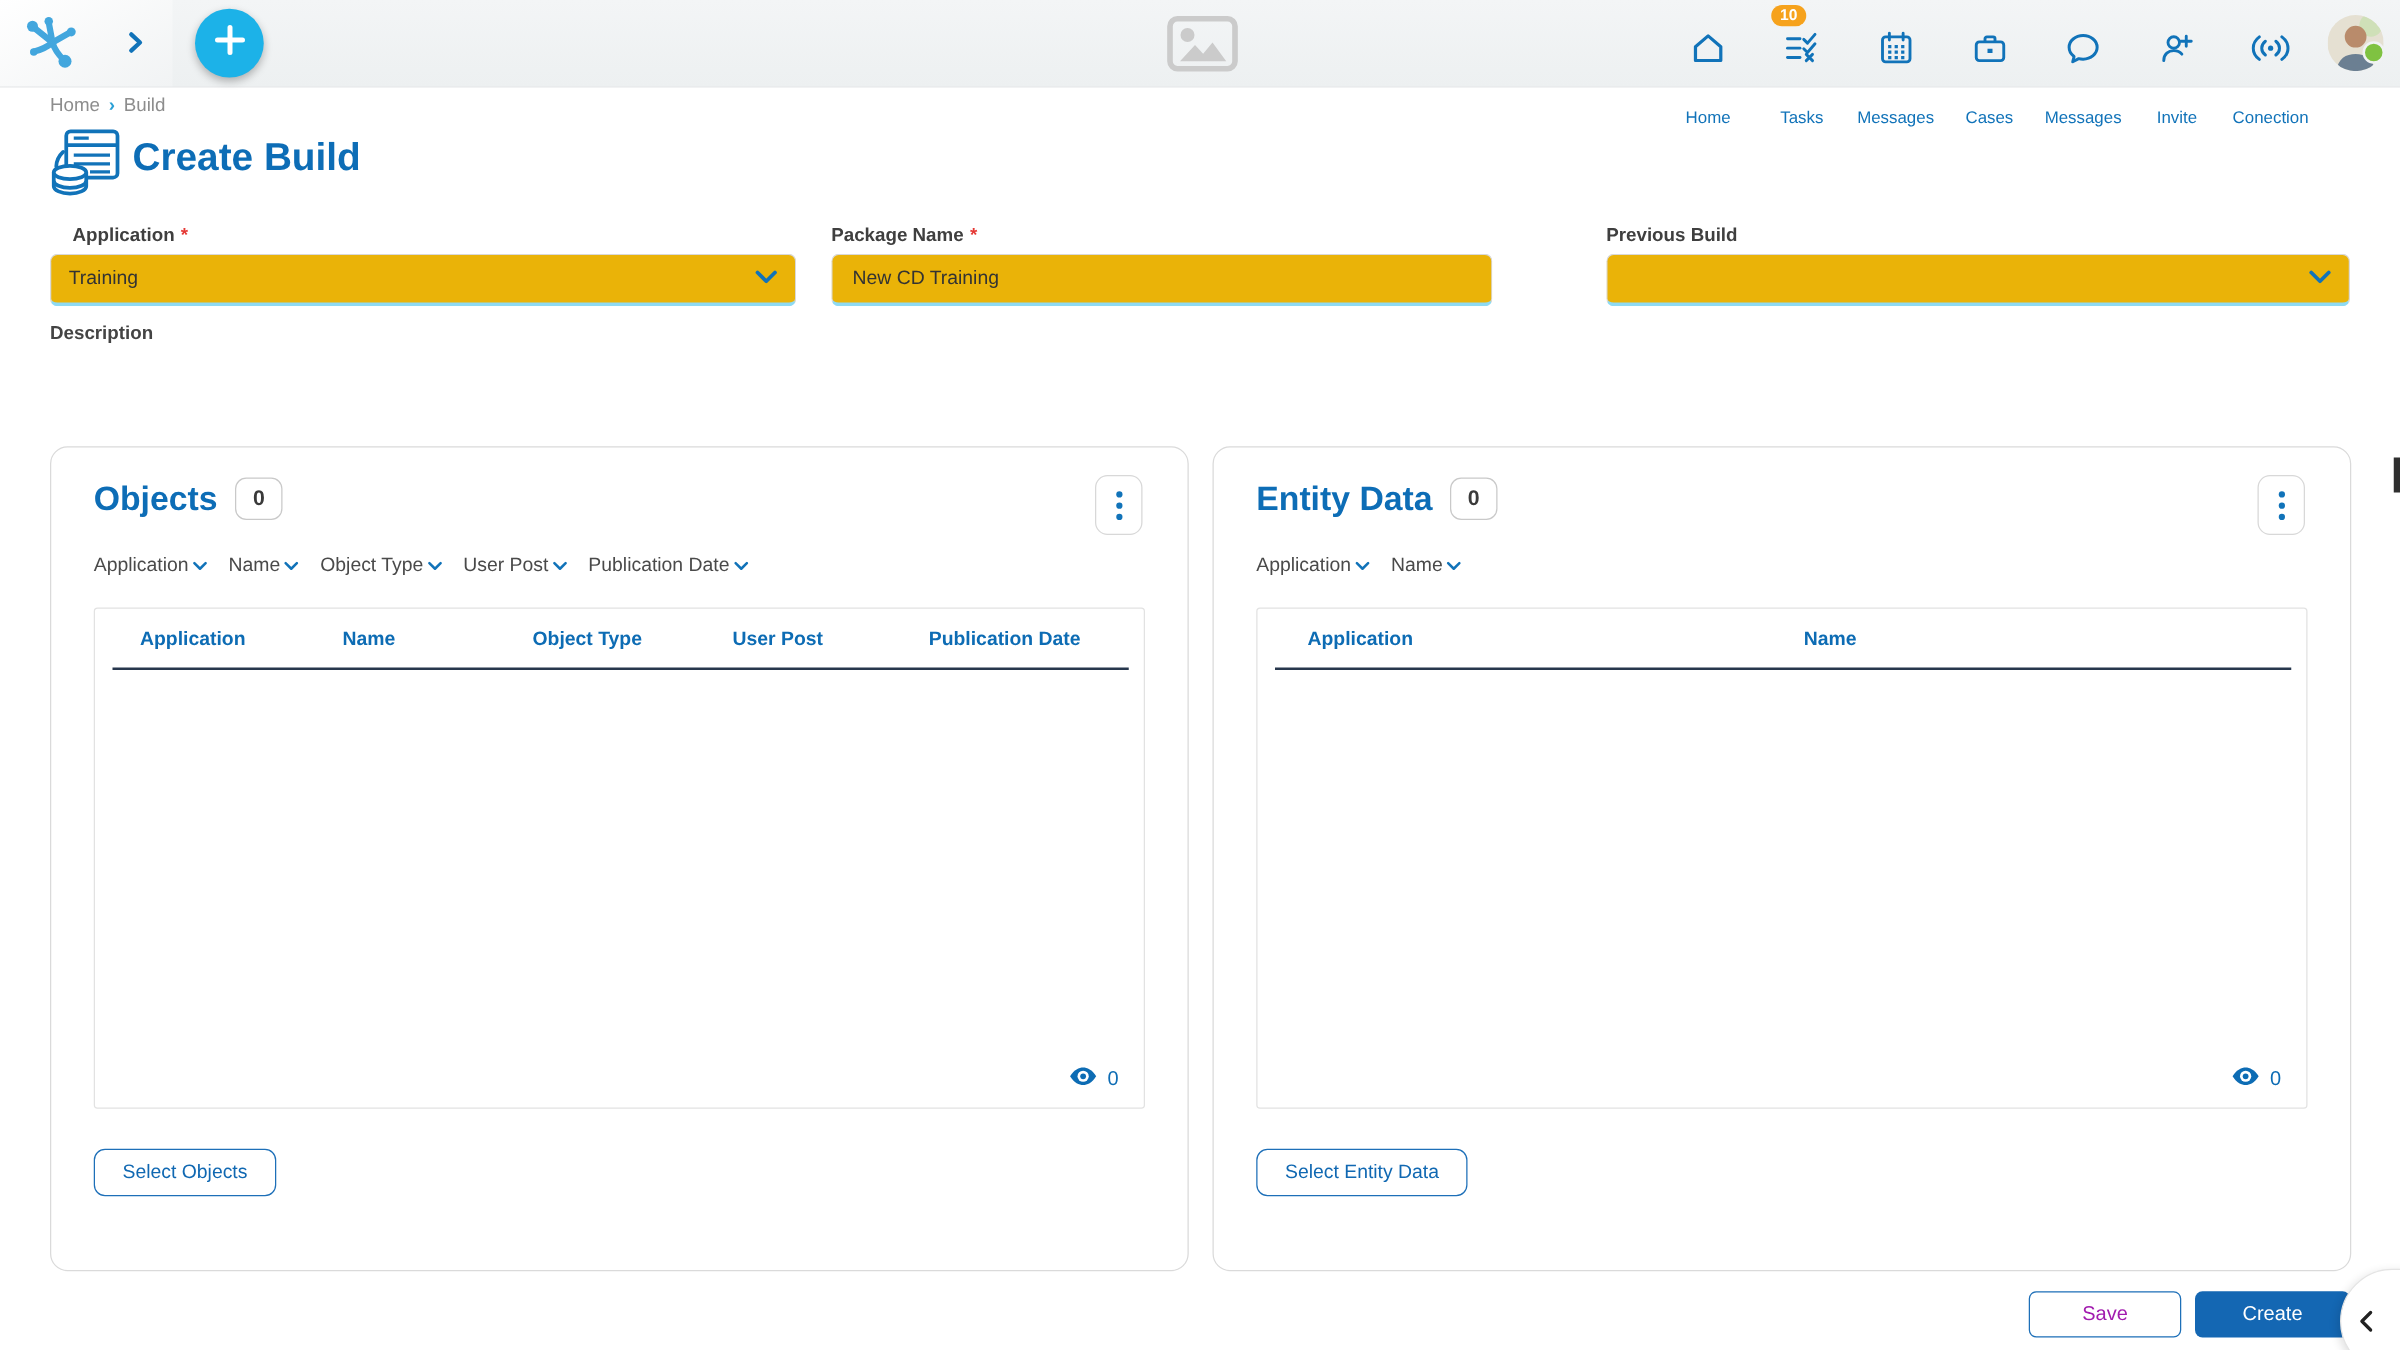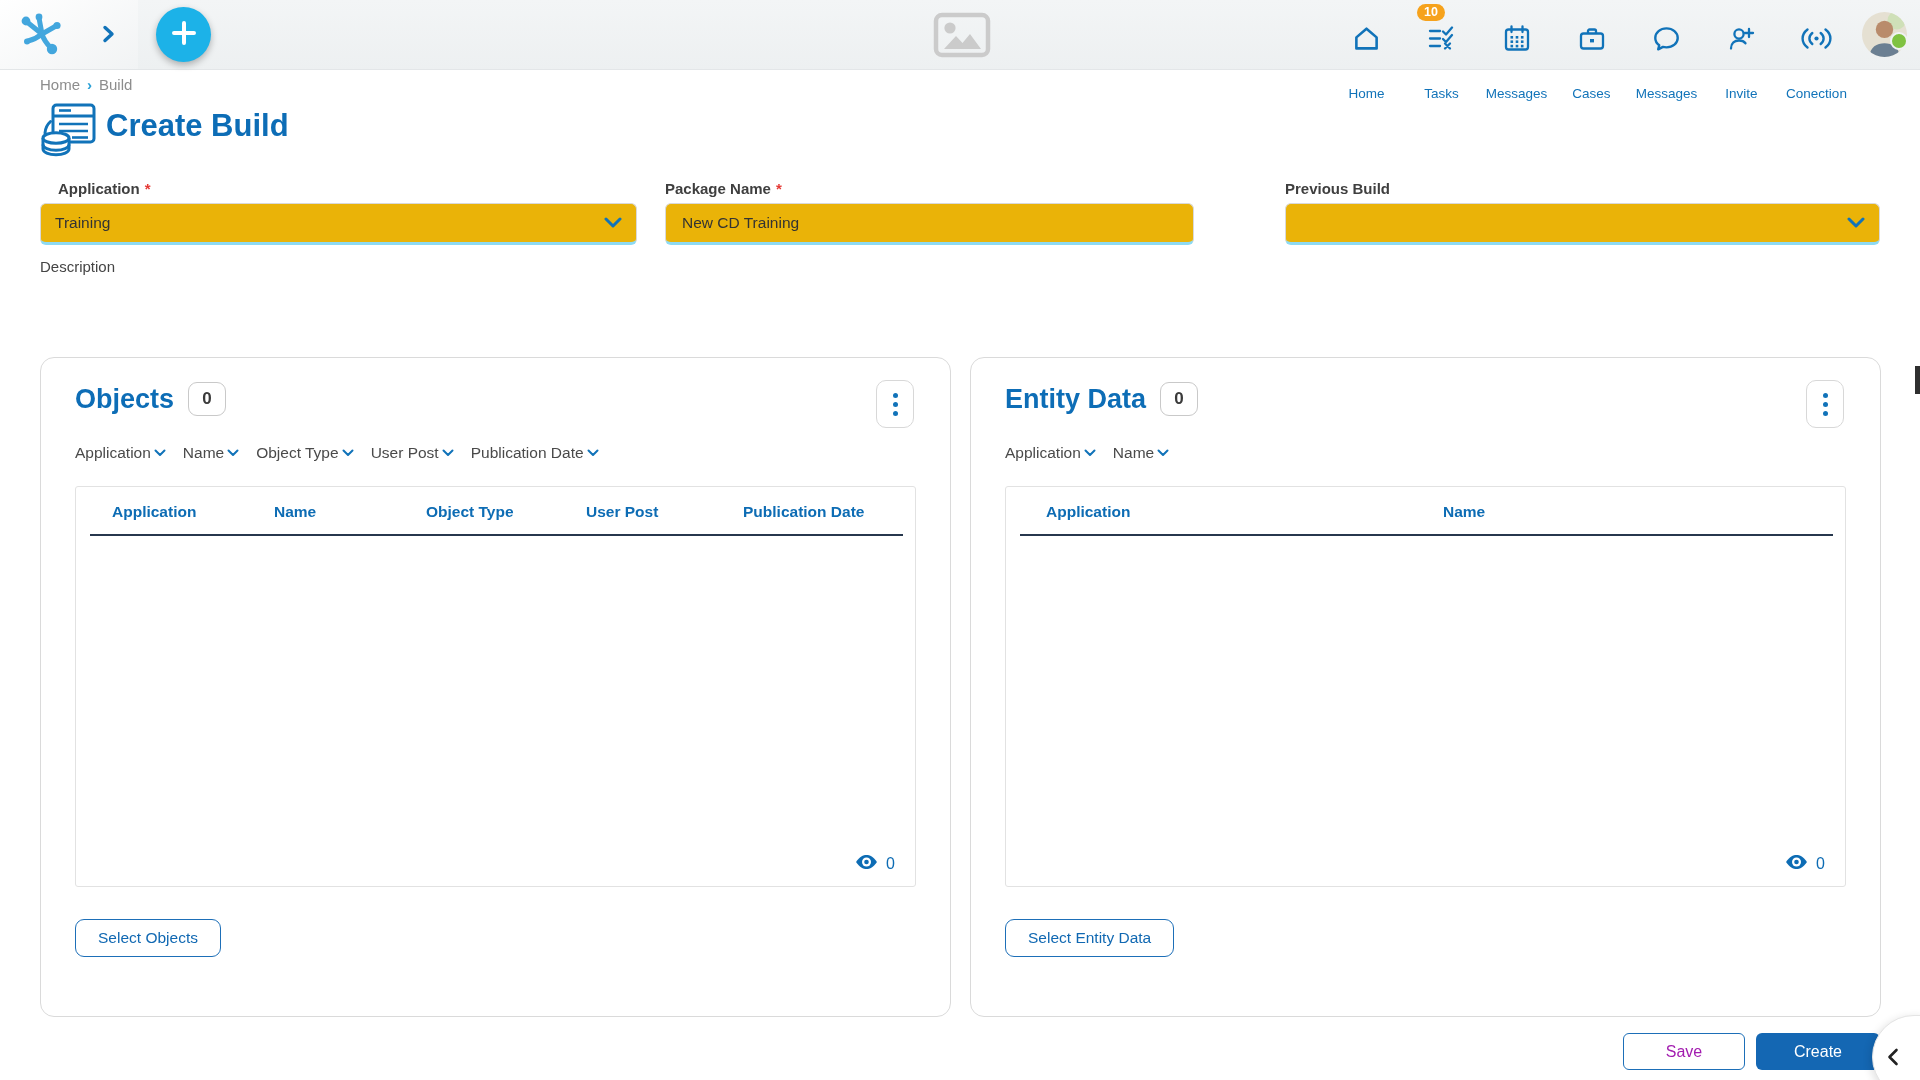--- a/index.html
+++ b/index.html
@@ -300,21 +300,21 @@
   </div>
   <div class="field select" style="left:1285px;top:203px;width:595px;">
     <span></span>
     <span>
       <svg width="18" height="11" viewBox="0 0 18 11" fill="none">
         <path d="M2 2 L9 9 L16 2" stroke="#1173b9" stroke-width="3" stroke-linecap="round" stroke-linejoin="round"></path>
       </svg>
     </span>
   </div>
 
-  <div class="f-label" style="left:40px;top:258px;font-weight:normal;color:#444;">
+  <div class="f-label" style="left:40px;top:258px;font-weight:bold;color:#444;">
     <span>Description</span>
   </div>
 
   <div class="panel" style="left:40px;">
     <div class="panel-title">
       <span>Objects</span>
       <span class="count-chip">0</span>
     </div>
     <div class="kebab-btn">
       <span class="kebab-dots">

